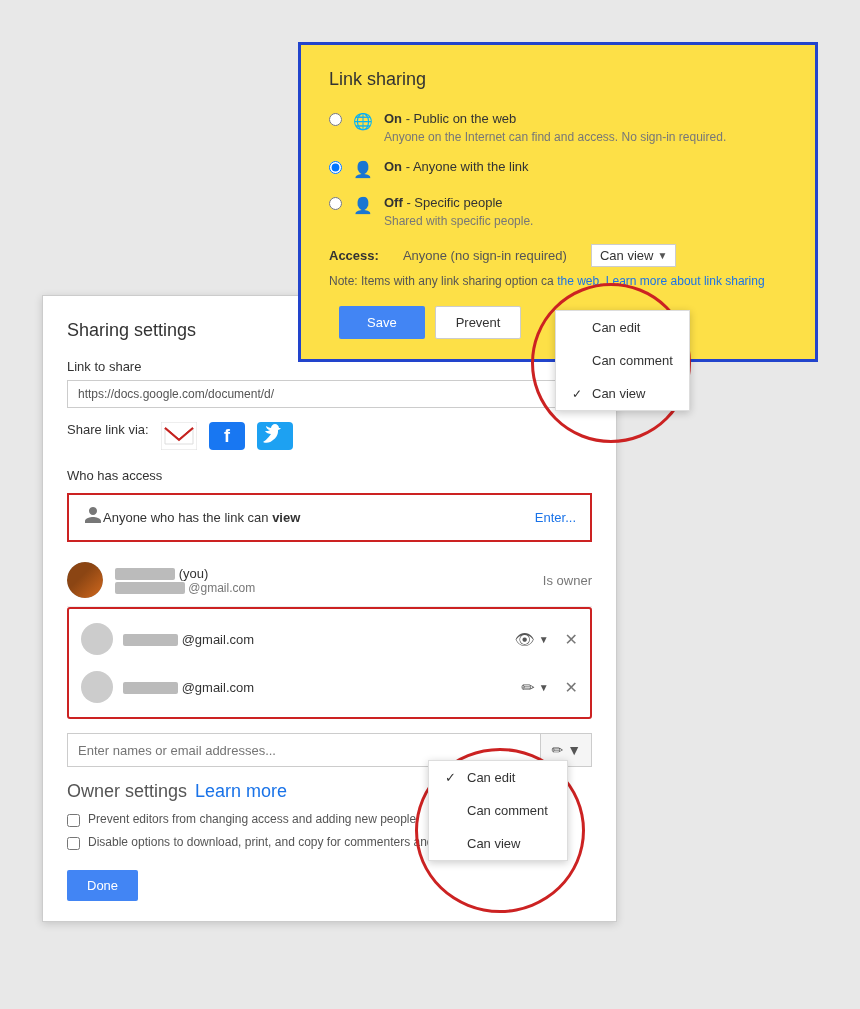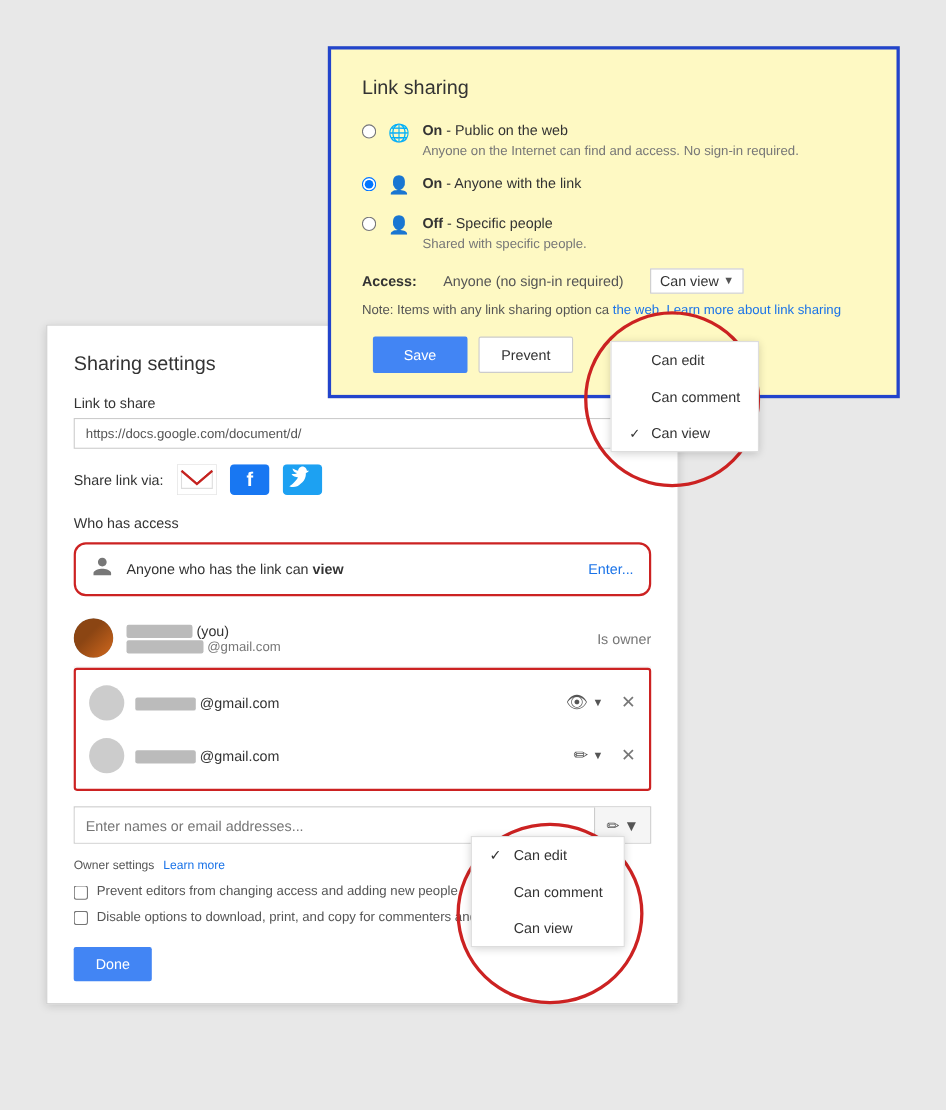--- a/index.html
+++ b/index.html
@@ -12,21 +12,21 @@
       position: relative;
       overflow: hidden;
     }
 
     
     .link-sharing-dialog {
       position: absolute;
       top: 42px;
       left: 298px;
       width: 520px;
-      background: #fef9c3;
+      background: #fde047;
       border: 3px solid #2244cc;
       padding: 24px 28px 20px 28px;
       z-index: 10;
     }
 
     .dialog-title {
       font-size: 18px;
       font-weight: normal;
       color: #333;
       margin-bottom: 20px;
@@ -224,21 +224,20 @@
       border: 1px solid #ccc;
       padding: 6px 10px;
       font-size: 12px;
       color: #555;
       margin-bottom: 14px;
       outline: none;
     }
 
     .share-via-row {
       display: flex;
-      align-items: center;
       gap: 12px;
       margin-bottom: 18px;
     }
 
     .share-via-label {
       color: #333;
       font-size: 13px;
     }
 
     .social-icon {
@@ -258,25 +257,24 @@
     .who-has-access {
       font-size: 13px;
       color: #333;
       margin-bottom: 10px;
       font-weight: normal;
     }
 
     
     .link-access-row {
       border: 2px solid #cc2222;
-      border-radius: 11px;
+      border-radius: 0;
       padding: 10px 14px;
       display: flex;
       align-items: center;
-      gap: 12px;
       margin-bottom: 12px;
     }
 
     .link-access-icon {
       font-size: 18px;
       color: #777;
     }
 
     .link-access-text {
       flex: 1;
@@ -455,21 +453,21 @@
       left: 415px;
       width: 170px;
       height: 165px;
       border: 3px solid #cc2222;
       border-radius: 50%;
       z-index: 15;
       pointer-events: none;
     }
 
     .owner-settings-row {
-      font-size: 11px;
+      font-size: 18px;
       margin-bottom: 10px;
       display: flex;
       gap: 8px;
       align-items: flex-end;
     }
 
     .owner-settings-label {
       color: #555;
     }
 

